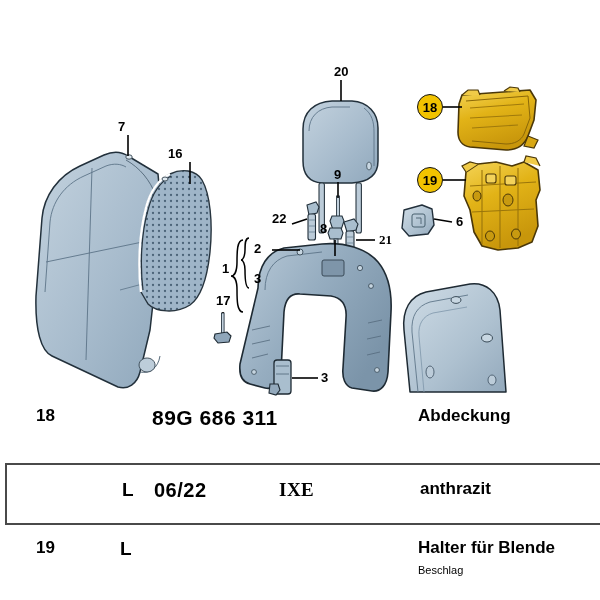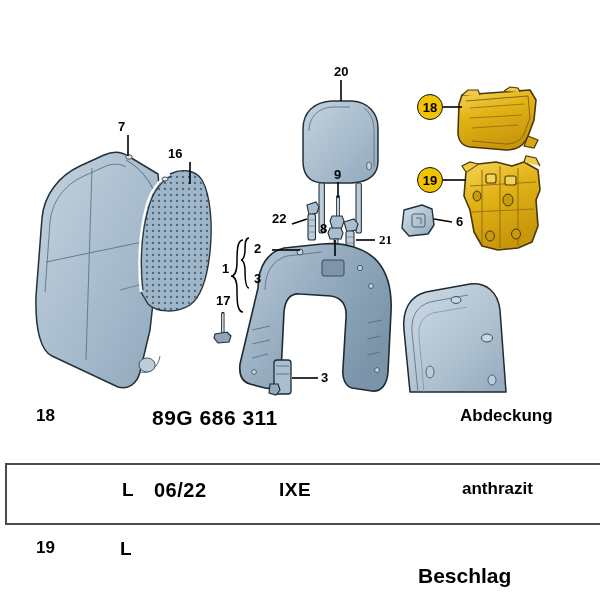--- a/index.html
+++ b/index.html
@@ -74,22 +74,22 @@
   .pcell {
     position: absolute;
     font-family: "Liberation Sans", sans-serif;
     font-weight: bold;
     color: #000000;
     white-space: nowrap;
   }
   .c-idx   { left: 36px;  font-size: 17px; }
   .c-side  { left: 120px; font-size: 19px; }
   .c-pn    { left: 152px; font-size: 21px; letter-spacing: 0.5px; }
-  .c-code  { left: 277px; font-size: 19px; letter-spacing: 0.5px; }
-  .c-desc  { left: 418px; font-size: 17px; margin-left: 42px; }
+  .c-code  { left: 277px; font-size: 19px; letter-spacing: 0.5px; font-family: Liberation Serif, serif; }
+  .c-desc  { left: 418px; font-size: 17px; }
 
   
   #variant-row {
     position: absolute;
     left: 5px;
     top: 463px;
     width: 600px;
     height: 62px;
     border: 2px solid #4a4a4a;
     box-sizing: border-box;
@@ -108,22 +108,22 @@
     position: absolute;
     left: 0;
     top: 528px;
     width: 600px;
     height: 70px;
   }
   #row-19 .c-desc2 {
     position: absolute;
     left: 418px;
     top: 36px;
-    font-size: 21px;
-    font-weight: bold;
+    font-size: 11px;
+    font-weight: normal;
     white-space: nowrap;
   }
 </style>
 </head>
 <body>
 
 <div id="root">
 
   <div id="illustration">
     <svg width="600" height="400" viewBox="0 0 600 400" xmlns="http://www.w3.org/2000/svg">
@@ -356,16 +356,17 @@
   <div id="variant-row">
     <div class="pcell c-side">L</div>
     <div class="pcell c-pn">06/22</div>
     <div class="pcell c-code">IXE</div>
     <div class="pcell c-desc">anthrazit</div>
   </div>
 
   <div id="row-19">
     <div class="pcell c-idx">19</div>
     <div class="pcell c-side">L</div>
+    <div class="pcell c-desc">Halter für Blende</div>
     <div class="c-desc2">Beschlag</div>
   </div>
 
 </div>
 
 </body></html>

